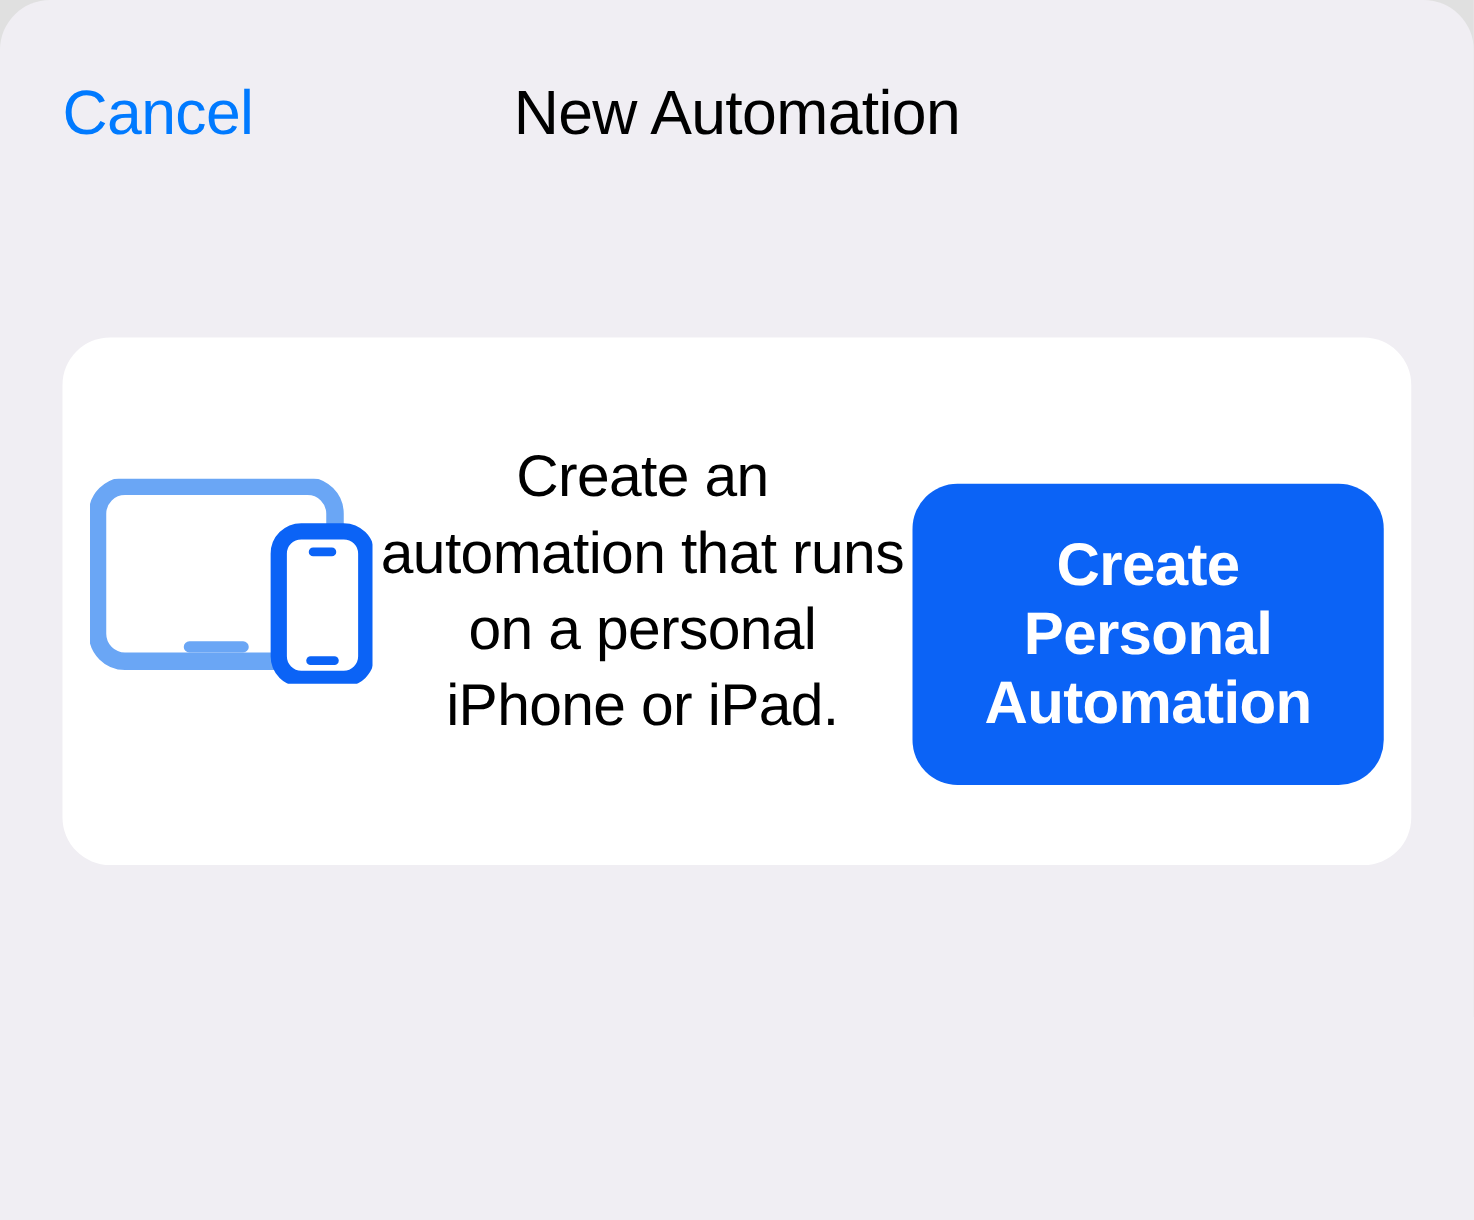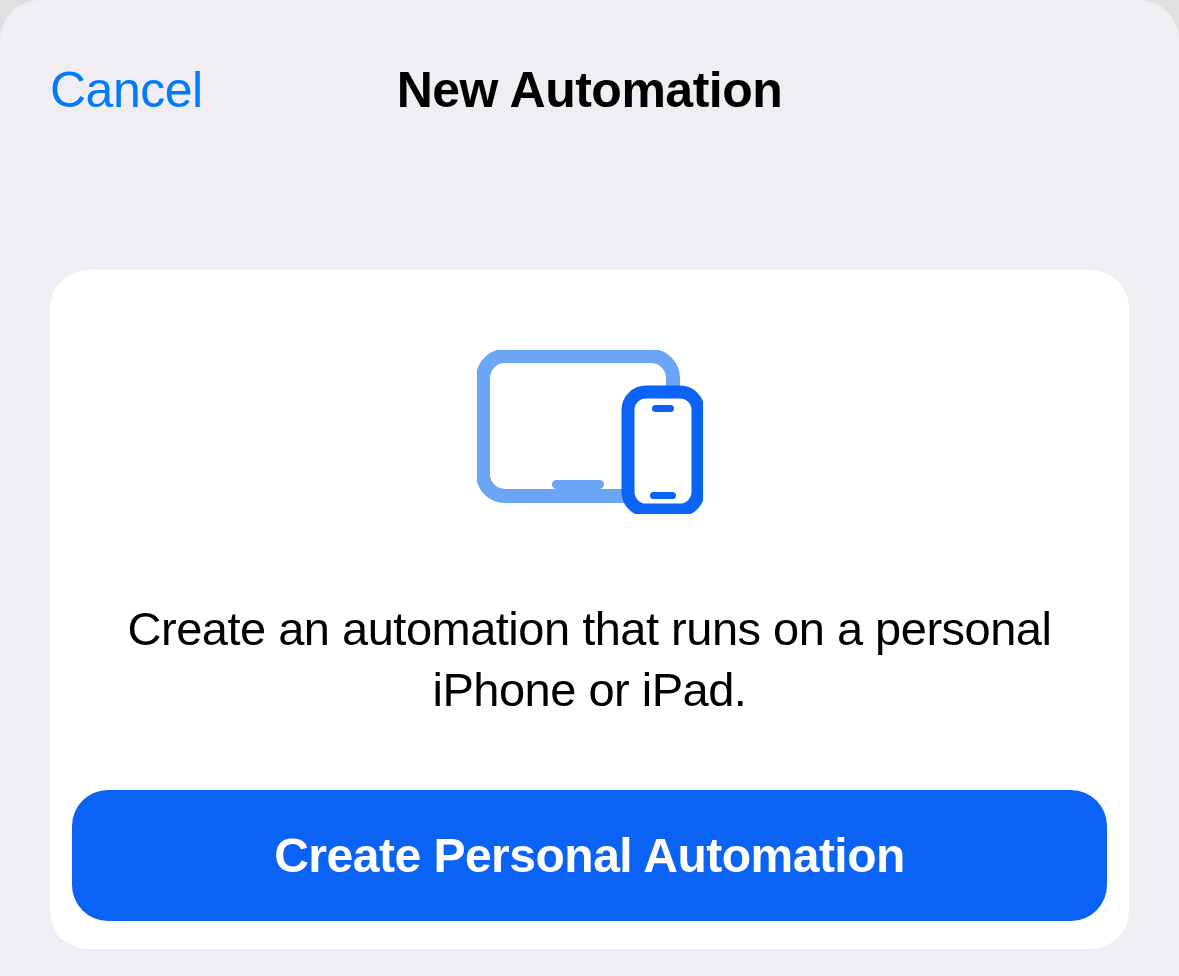--- a/index.html
+++ b/index.html
@@ -41,32 +41,32 @@
       font-weight: 400;
       color: #007AFF;
       background: none;
       border: none;
       cursor: pointer;
       letter-spacing: -0.5px;
     }
     
     .page-title {
       font-size: 50px;
-      font-weight: 700;
+      font-weight: 400;
       color: #000;
       letter-spacing: -0.5px;
     }
     
     .card {
       background: #ffffff;
       border-radius: 38px;
       margin: 140px 50px 0 50px;
       padding: 80px 22px 28px 22px;
       display: flex;
-      flex-direction: column;
+      flex-direction: row;
       align-items: center;
     }
     
     .devices-icon {
       margin-bottom: 80px;
     }
     
     .card-description {
       font-size: 47px;
       font-weight: 400;

